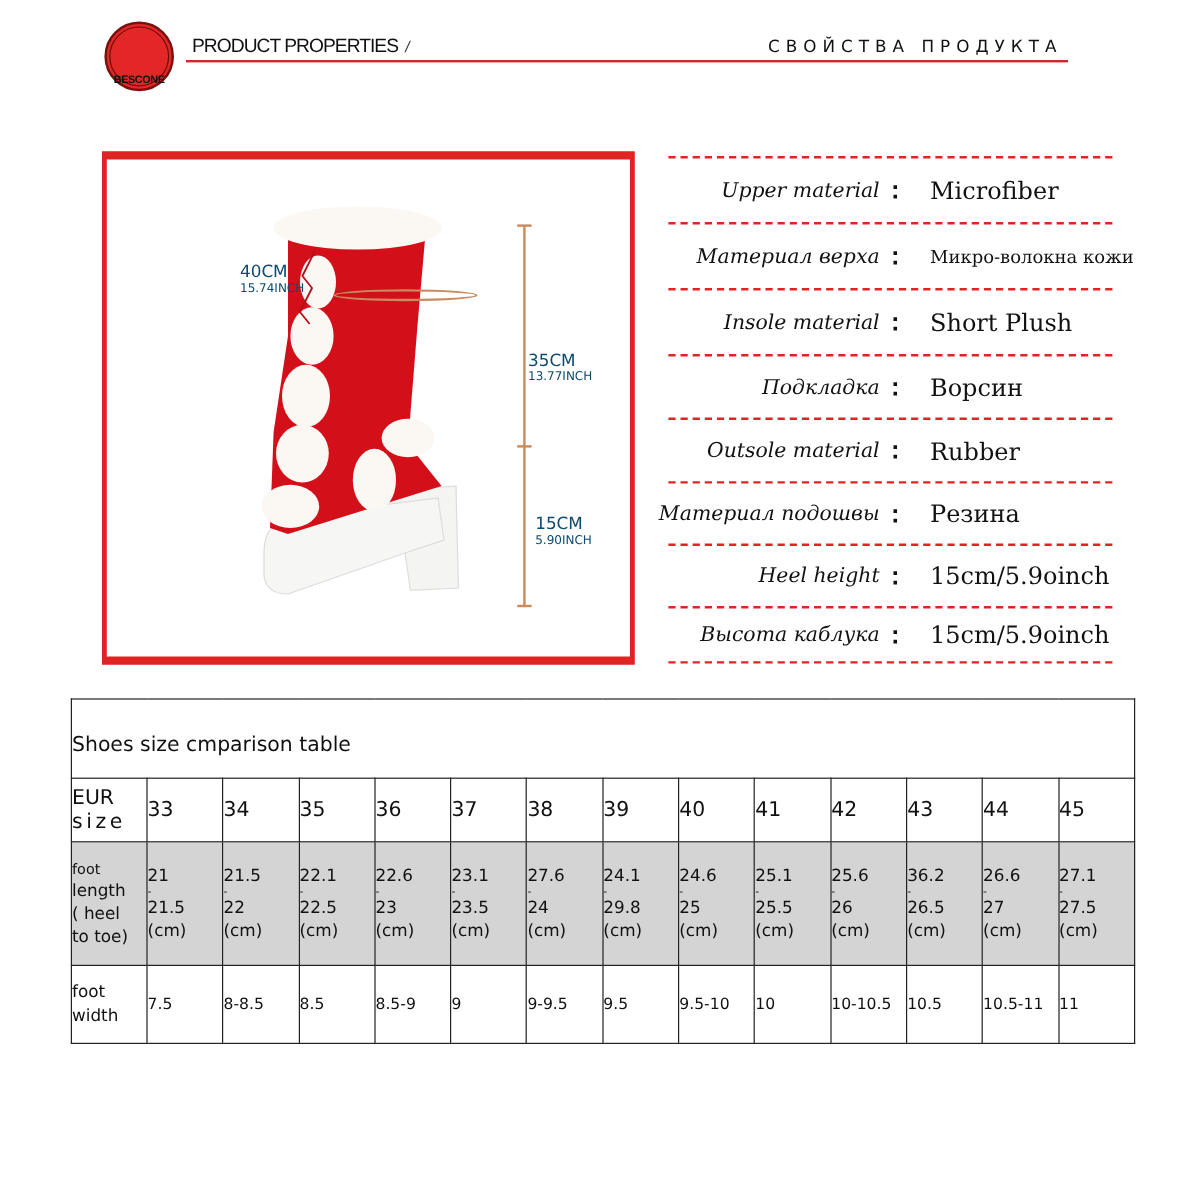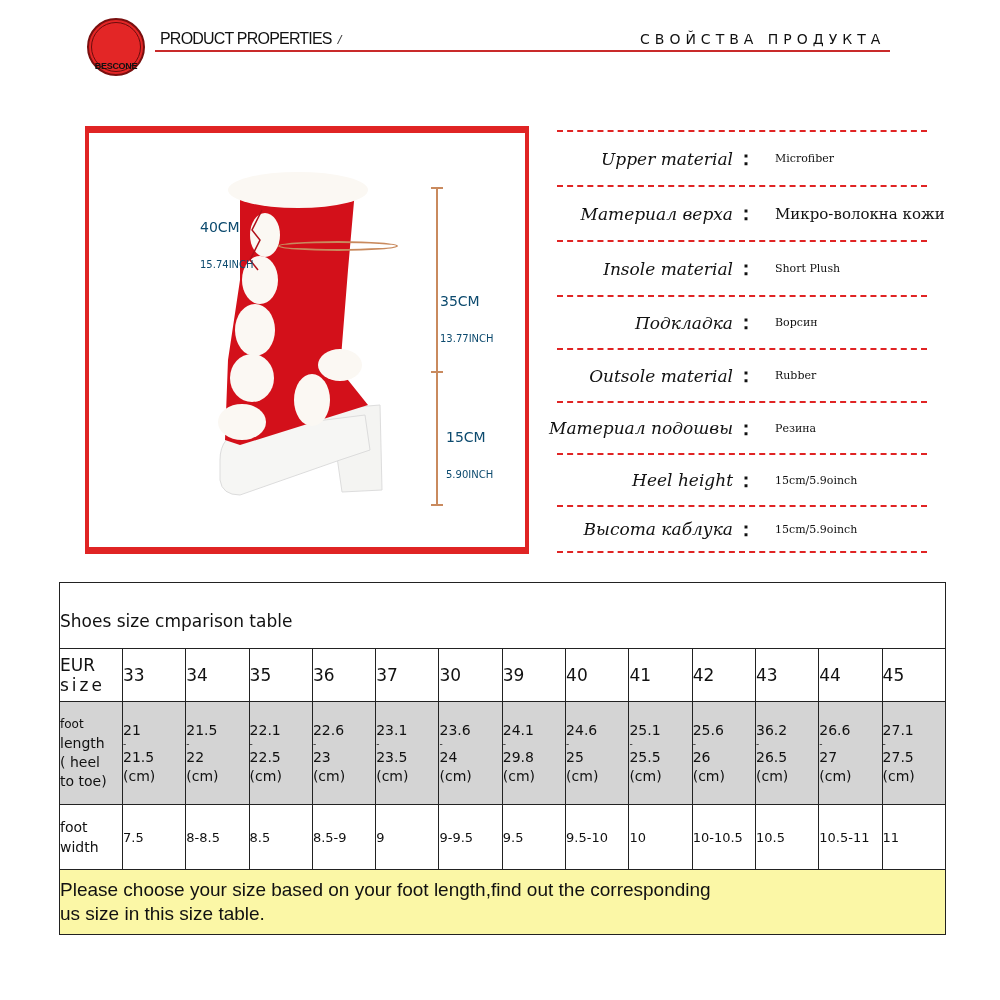--- a/index.html
+++ b/index.html
@@ -11,32 +11,32 @@
     .logo span { font-family:"Liberation Sans", sans-serif; font-size:9px; font-weight:bold; color:#111; letter-spacing:-0.3px; }
     .hdr-left { position:absolute; left:160px; top:30px; font-family:"Liberation Sans", sans-serif; font-size:16px; letter-spacing:-0.8px; color:#111; }
     .hdr-left .slash { font-style:italic; font-size:13px; margin-left:6px; color:#333; }
     .hdr-line { position:absolute; left:155px; top:50px; width:735px; height:2px; background:#c92a2a; }
     .hdr-right { position:absolute; left:640px; top:31px; font-family:"DejaVu Sans", sans-serif; font-size:14px; letter-spacing:5px; color:#111; }
 
     
     .frame { position:absolute; left:85px; top:126px; width:444px; height:428px; border:6px solid #e02424; border-top-width:7px; border-bottom-width:7px; border-left-width:4px; border-right-width:4px; box-sizing:border-box; background:#fff; }
     .dim-label { position:absolute; color:#0c4a6e; font-family:"DejaVu Sans", sans-serif; }
     .dim-cm { font-size:14px; }
-    .dim-in { font-size:10px;margin-top:24px; }
+    .dim-in { font-size:10px; }
     .vline { position:absolute; left:436px; width:2px; background:#c98a5e; }
     .tick { position:absolute; left:431px; width:12px; height:2px; background:#c98a5e; }
     .ring { position:absolute; left:278px; top:241px; width:120px; height:10px; border:2px solid #c98a5e; border-radius:50%; box-sizing:border-box; }
 
     
     .props { position:absolute; left:557px; top:130px; width:370px; }
     .dash { height:0; border-top:2px dashed #e02424; width:370px; }
     .prop-row { height:50px; display:flex; align-items:center; position:relative;text-align:right; }
     .prop-key { position:absolute; right:194px; font-family:"DejaVu Serif", serif; font-style:italic; font-size:17px; color:#111; white-space:nowrap; }
     .prop-colon { position:absolute; left:179px; font-size:20px; font-weight:bold; color:#111; }
-    .prop-val { position:absolute; left:218px; font-family:"DejaVu Serif", serif; font-size:11px; color:#111; white-space:nowrap; }
+    .prop-val { position:absolute; left:218px; font-family:"DejaVu Serif", serif; font-size:20px; color:#111; white-space:nowrap; }
     .prop-val.small { font-size:15px; }
 
     
     .size-table { position:absolute; left:59px; top:582px; width:886px; border-collapse:collapse; table-layout:fixed; font-family:"DejaVu Sans", sans-serif; }
     .size-table td { border:1.5px solid #222; padding:0; color:#111; }
     .size-table .title-row td { height:55px; font-family:"DejaVu Sans", sans-serif; font-size:17px; padding-top:10px; }
     .size-table .us-row td, .size-table .eur-row td { height:52px; font-size:17px; }
     .size-table .len-row td { height:102px; background:#d4d4d4; font-size:14px; line-height:19px; }
     .size-table .wid-row td { height:64px; font-size:13px; }
     .rowlabel { font-size:16px; line-height:20px; }
@@ -167,21 +167,21 @@
   <tr class="eur-row">
     <td class="rowlabel">
       <div>EUR</div>
       <div class="sz">size</div>
     </td>
     <td>33</td>
     <td>34</td>
     <td>35</td>
     <td>36</td>
     <td>37</td>
-    <td>30</td>
+    <td>38</td>
     <td>39</td>
     <td>40</td>
     <td>41</td>
     <td>42</td>
     <td>43</td>
     <td>44</td>
     <td>45</td>
   </tr>
   <tr class="len-row">
     <td class="rowlabel">
@@ -214,21 +214,21 @@
           <div>23</div>
           <div>(cm)</div>
         </td>
     <td>
           <div>23.1</div>
           <span class="dashmark">-</span>
           <div>23.5</div>
           <div>(cm)</div>
         </td>
     <td>
-          <div>23.6</div>
+          <div>27.6</div>
           <span class="dashmark">-</span>
           <div>24</div>
           <div>(cm)</div>
         </td>
     <td>
           <div>24.1</div>
           <span class="dashmark">-</span>
           <div>29.8</div>
           <div>(cm)</div>
         </td>
@@ -281,20 +281,14 @@
     <td>9</td>
     <td>9-9.5</td>
     <td>9.5</td>
     <td>9.5-10</td>
     <td>10</td>
     <td>10-10.5</td>
     <td>10.5</td>
     <td>10.5-11</td>
     <td>11</td>
   </tr>
-  <tr class="note-row">
-    <td colspan="14">
-      <div>Please choose your size based on your foot length,find out the corresponding</div>
-      <div>us size in this size table.</div>
-    </td>
-  </tr>
 </tbody>
   </table>
 
 </body></html>

